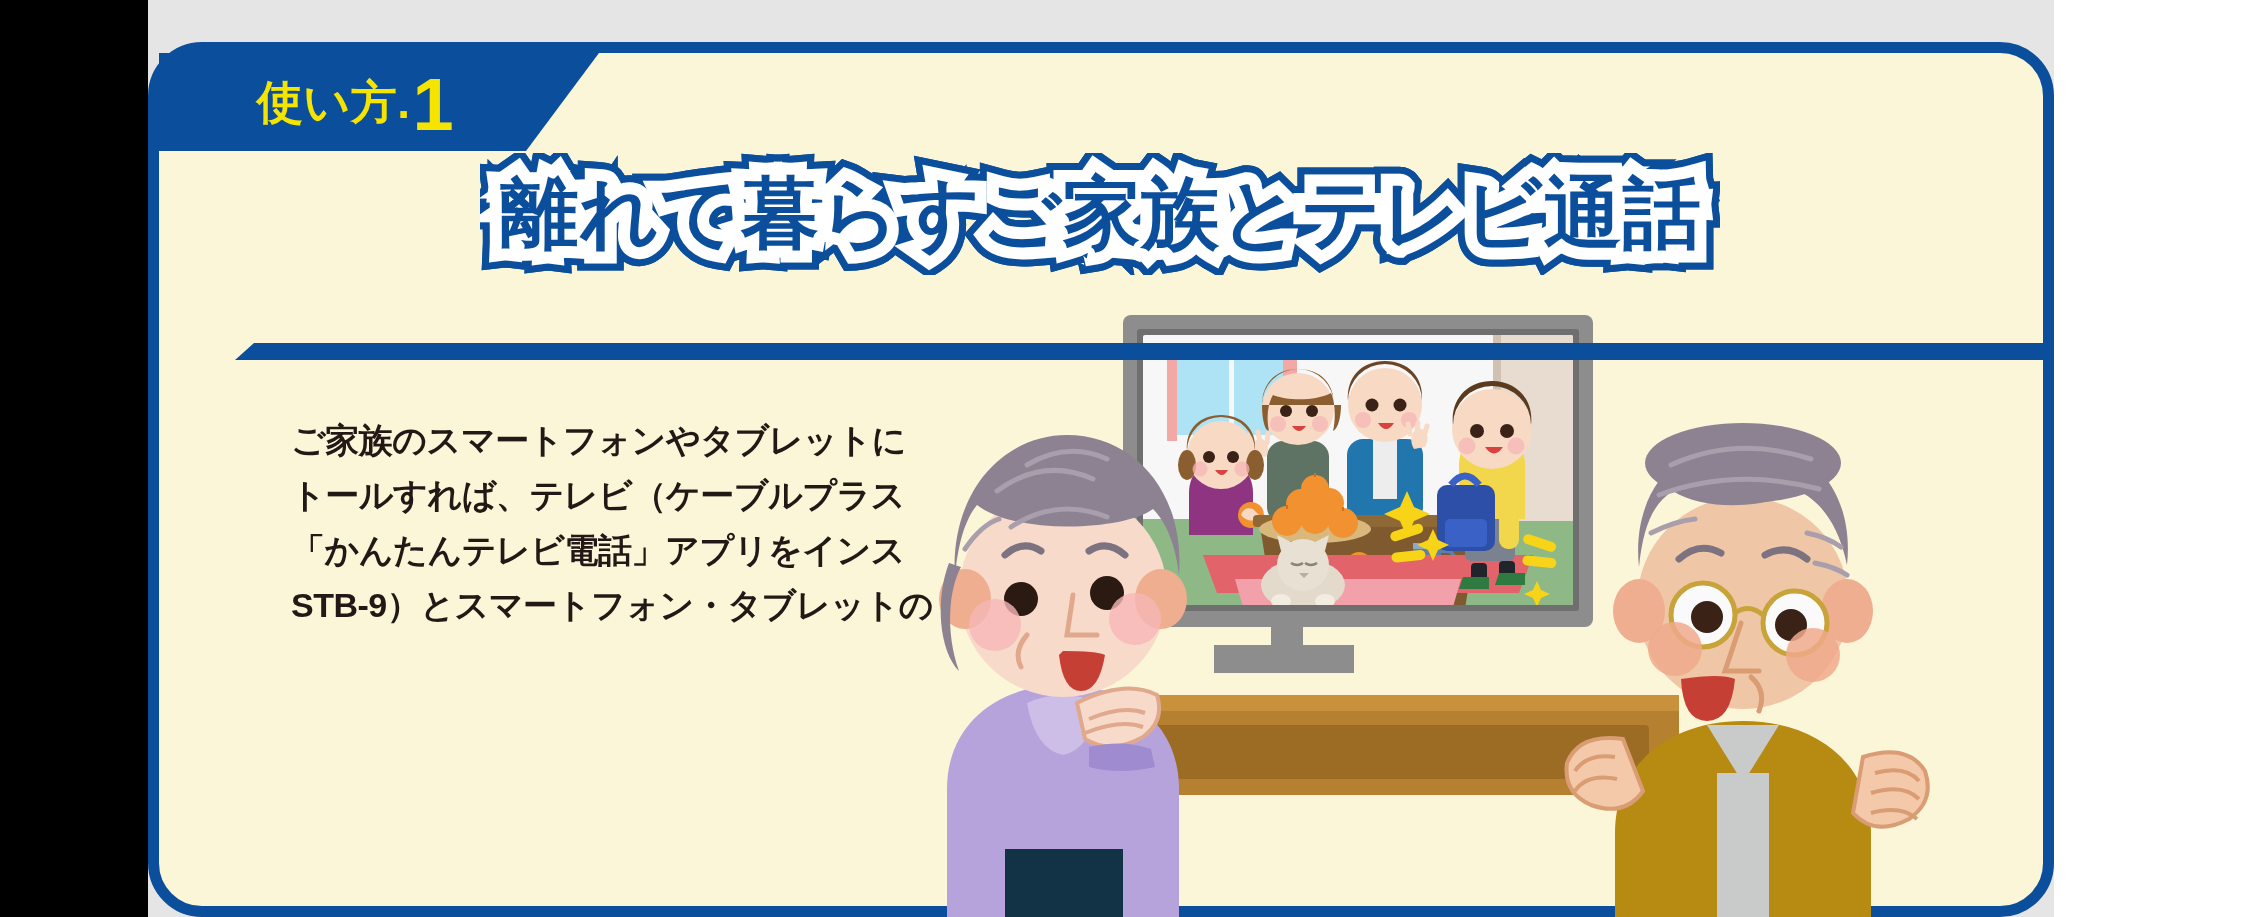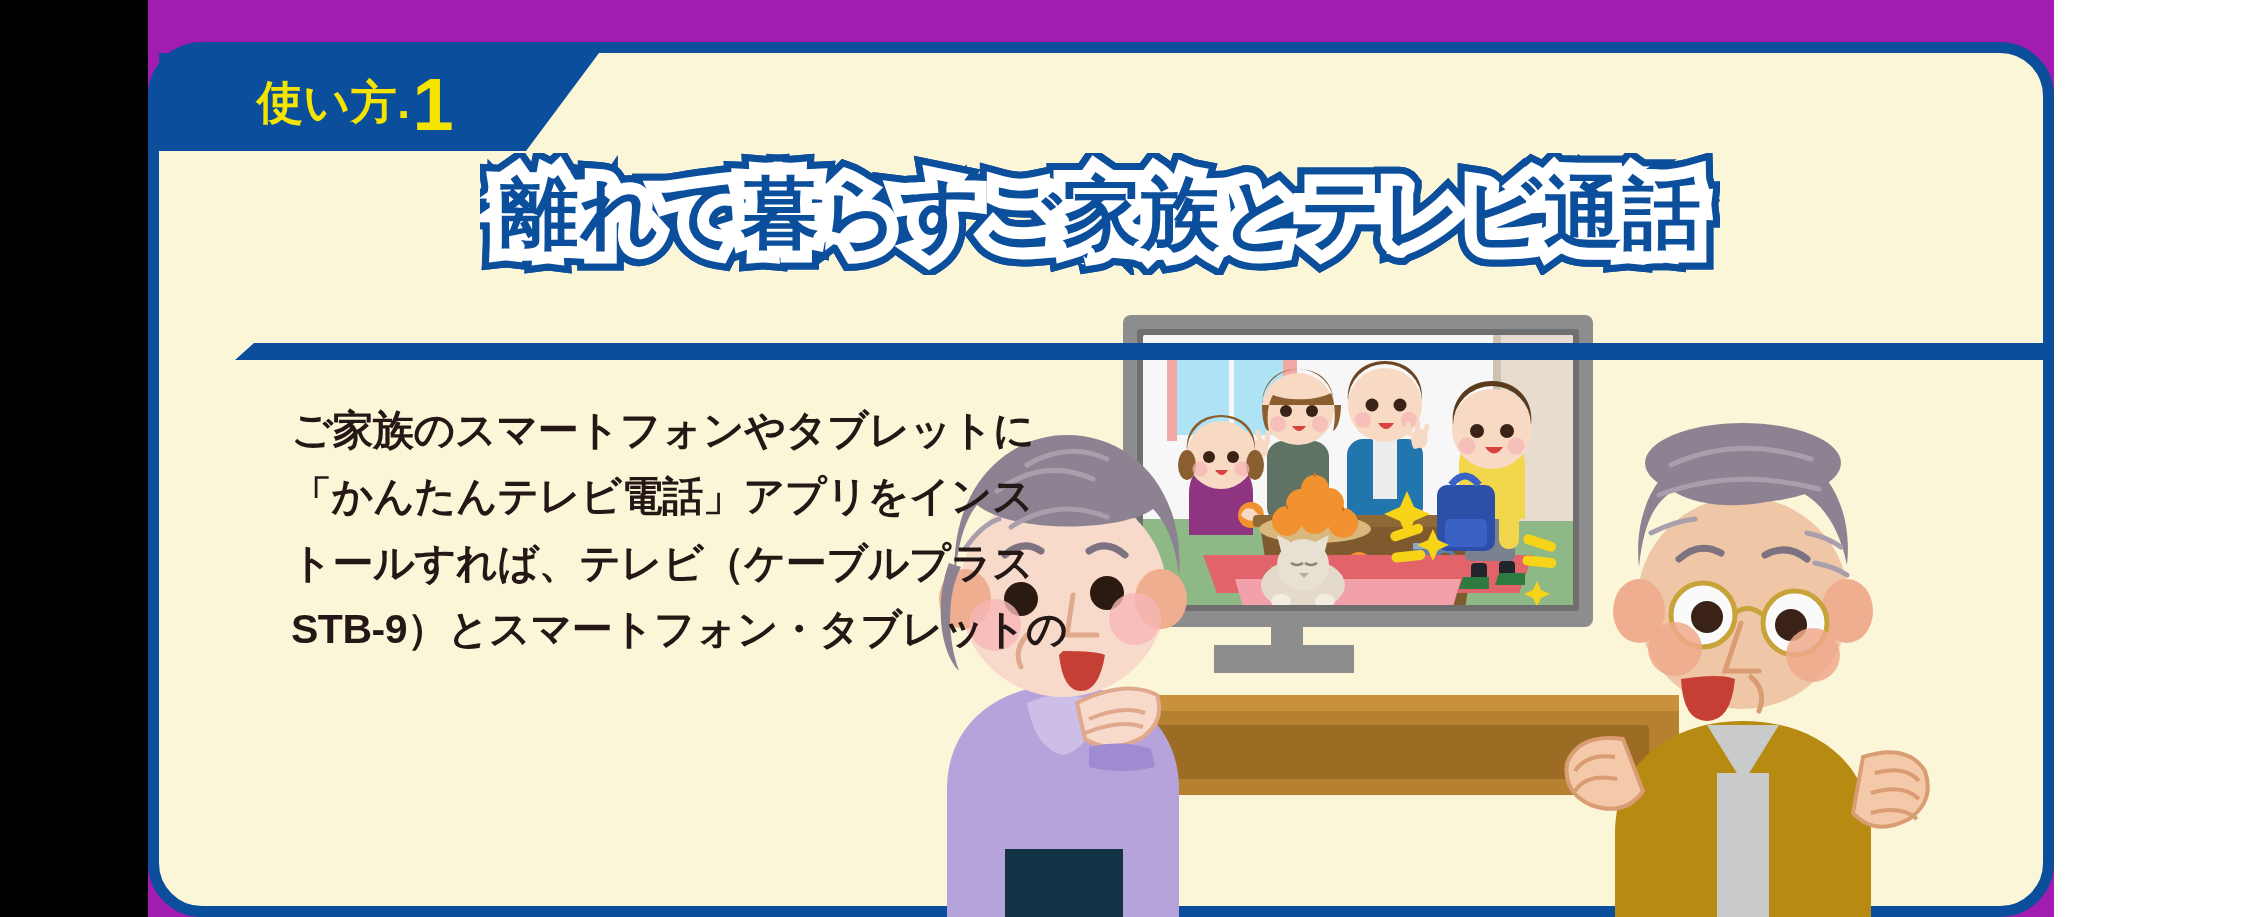--- a/index.html
+++ b/index.html
@@ -1,20 +1,20 @@
 <!DOCTYPE html>
 <html><head>
 <meta charset="utf-8">
 <style>
   html,body{margin:0;padding:0;background:#000;}
   body{
     width:2264px;height:917px;overflow:hidden;
     font-family:"Liberation Sans","DejaVu Sans",sans-serif;
   }
-  #stage{position:relative;width:2264px;height:917px;background:#a21caf;}
+  #stage{position:relative;width:2264px;height:917px;background:#e5e5e5;}
 
   
   .card{
     position:absolute;left:148px;top:42px;width:1906px;height:875px;
     background:#FCF6D8;
     border:11px solid #0B4E9B;
     border-top-left-radius:54px;
     border-top-right-radius:54px;
     border-bottom-left-radius:54px;
     border-bottom-right-radius:54px;
@@ -68,22 +68,22 @@
   
   .divider{
     position:absolute;left:76px;top:290px;width:1812px;height:17px;
     background:#0B4E9B;
     clip-path:polygon(19px 0, 1812px 0, 1812px 17px, 0 17px);
     z-index:4;
   }
 
   
   .body-text{
-    position:absolute;left:132px;top:344px;width:640px;z-index:4;
-    color:#231815;font-weight:bold;font-size:41px;line-height:1.62;
+    position:absolute;left:132px;top:360px;width:640px;z-index:4;
+    color:#231815;font-weight:bold;font-size:34px;line-height:1.62;
     letter-spacing:-.5px;
   }
   .body-text p{margin:0;white-space:nowrap;}
 
   
   .illo{position:absolute;left:600px;top:180px;width:1290px;height:684px;z-index:3;}
   .illo svg{display:block;width:100%;height:100%;}
 
   
   .gutter-l{position:absolute;left:0;top:0;width:148px;height:917px;background:#000;z-index:9;}
@@ -109,22 +109,22 @@
       <div class="title">
         <span class="title-outer">離れて暮らすご家族とテレビ通話</span>
         <span class="title-mid">離れて暮らすご家族とテレビ通話</span>
       </div>
     </div>
 
     <div class="divider"></div>
 
     <div class="body-text">
       <p>ご家族のスマートフォンやタブレットに</p>
+      <p>トールすれば、テレビ（ケーブルプラス</p>
       <p>「かんたんテレビ電話」アプリをインス</p>
-      <p>トールすれば、テレビ（ケーブルプラス</p>
       <p>STB-9）とスマートフォン・タブレットの</p>
     </div>
 
     <div class="illo">
       <svg viewBox="0 0 1290 684" xmlns="http://www.w3.org/2000/svg">
 
         <rect x="360" y="462" width="560" height="100" rx="6" fill="#B5802F"></rect>
         <rect x="360" y="462" width="560" height="16" fill="#C9913C"></rect>
         <rect x="390" y="492" width="500" height="54" rx="4" fill="#9C6C24"></rect>
 

